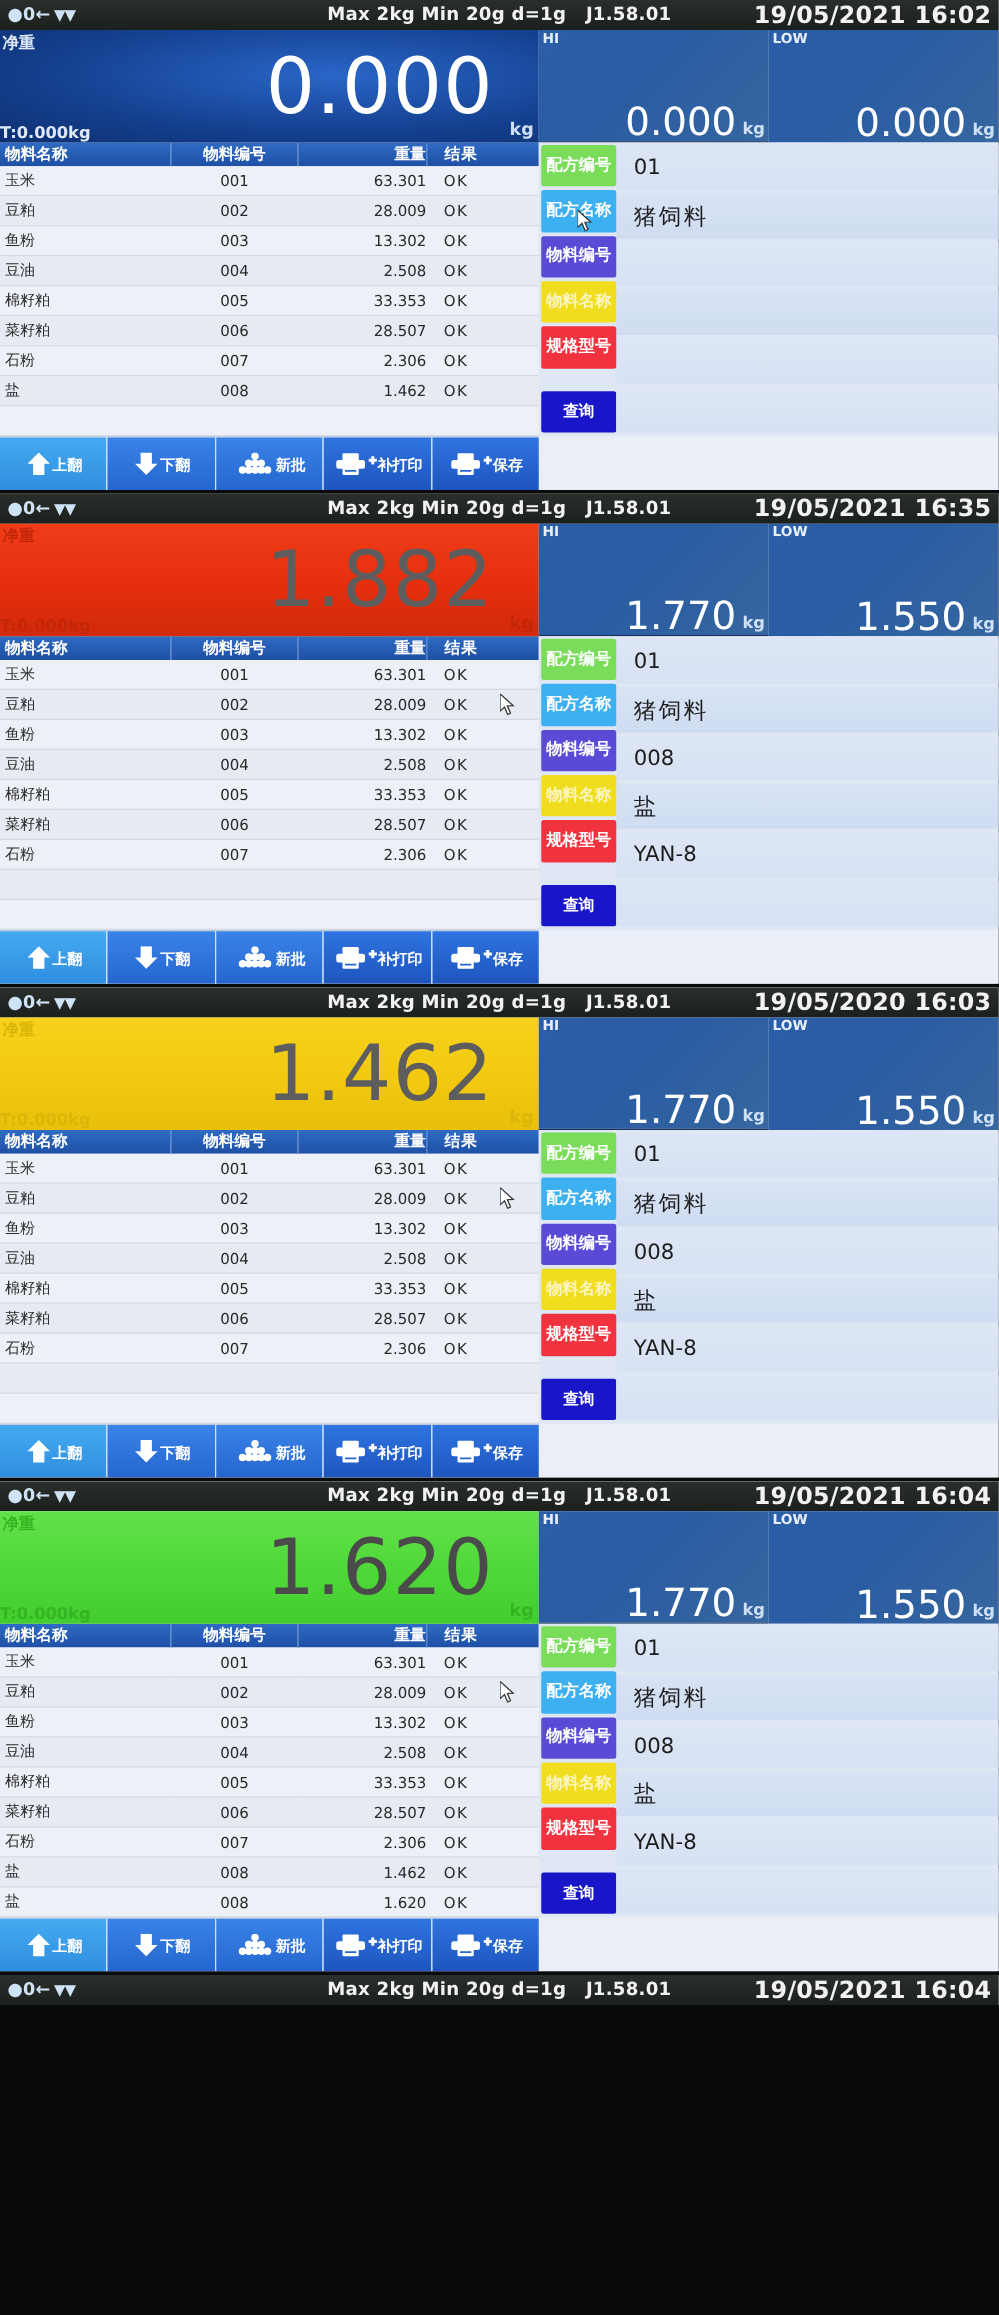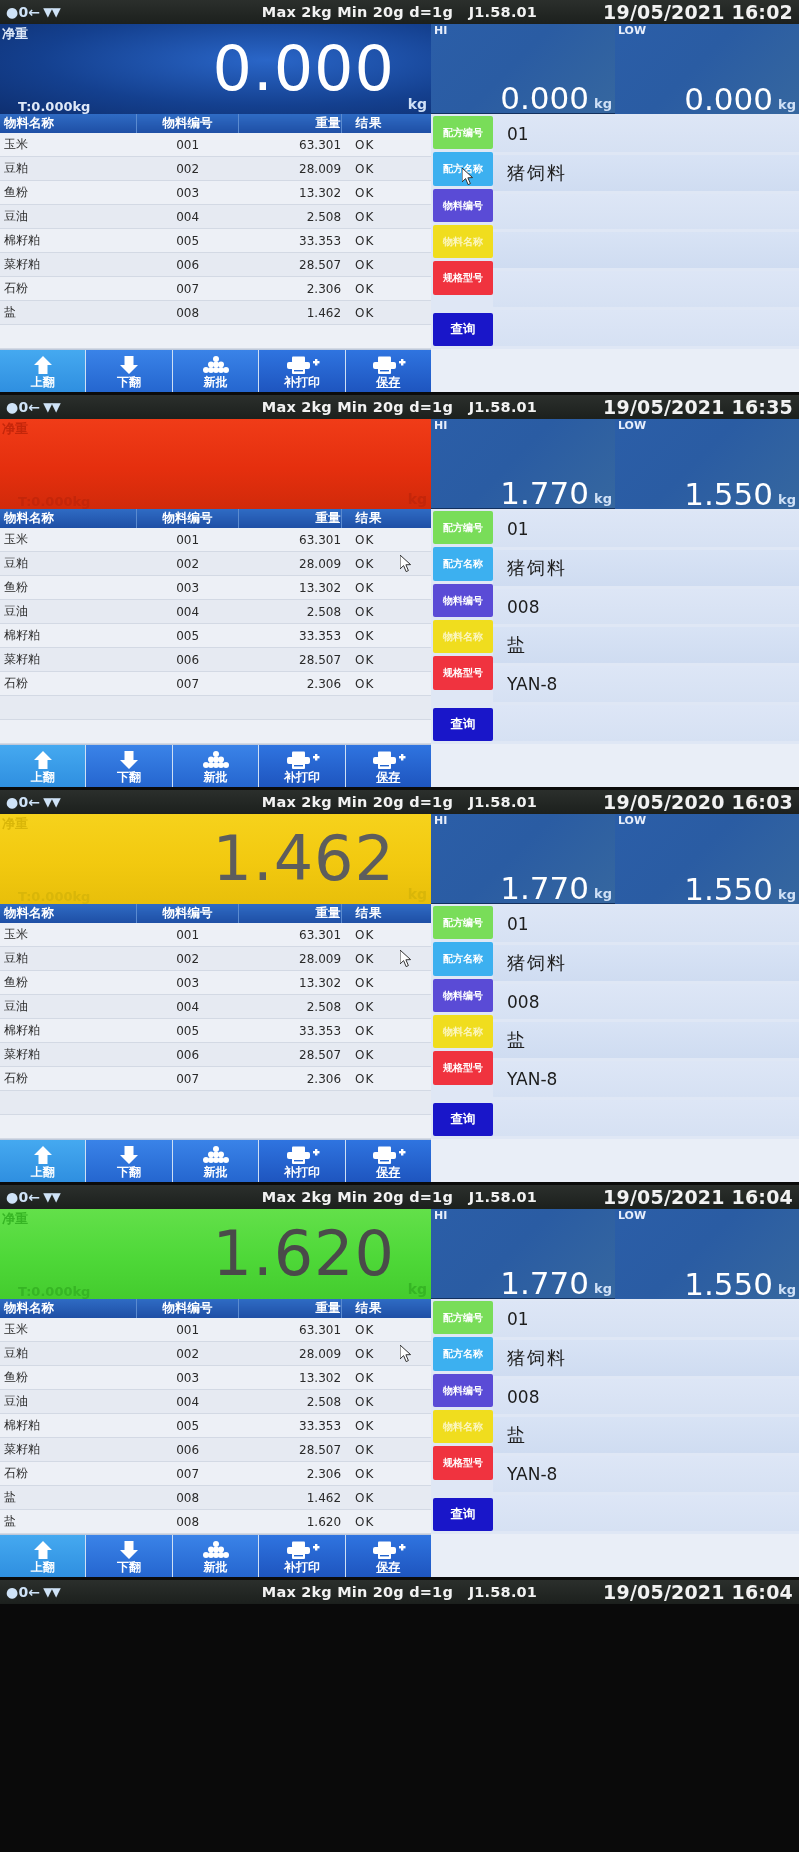--- a/index.html
+++ b/index.html
@@ -53,21 +53,21 @@
   .weightbox.blue{background:radial-gradient(ellipse at 62% 40%,#2a66c8 0%,#14408f 60%,#0e2f70 100%);}
   .weightbox.red{background:linear-gradient(180deg,#f03c18 0%,#e52f0e 55%,#d12a0a 100%);}
   .weightbox.yellow{background:linear-gradient(180deg,#f6d21c 0%,#f2c90f 55%,#e8bf0a 100%);}
   .weightbox.green{background:linear-gradient(180deg,#63e04a 0%,#4ed838 55%,#44cc2e 100%);}
 
   .wb-label{
     position:absolute;left:2px;top:1px;
     font-size:13px;font-weight:bold;
   }
   .wb-tare{
-    position:absolute;left:18px;bottom:0px;
+    position:absolute;left:0px;bottom:0px;
     font-size:13px;font-weight:bold;
   }
   .weightbox.blue .wb-label,.weightbox.blue .wb-tare{color:#dfe9f8;}
   .weightbox.red .wb-label,.weightbox.red .wb-tare{color:#c4260a;}
   .weightbox.yellow .wb-label,.weightbox.yellow .wb-tare{color:#d9b609;}
   .weightbox.green .wb-label,.weightbox.green .wb-tare{color:#36b524;}
 
   .wb-value{
     position:absolute;
     right:36px;top:50%;transform:translateY(-50%);
@@ -137,21 +137,21 @@
   .c-code{width:25%;text-align:center;}
   .c-wt{width:23%;text-align:right;padding-left:10px !important;}
   .c-res{width:19%;text-align:left;padding-left:14px !important;letter-spacing:1px;}
 
   
   .side{flex:1;display:flex;background:#dfe7f5;position:relative;}
   .side-tags{width:62px;display:flex;flex-direction:column;padding:2px 0 0 2px;box-sizing:border-box;}
   .tag{
     flex:1;margin-bottom:3px;
     display:flex;align-items:center;justify-content:center;
-    font-size:10px;font-weight:bold;color:#ffffff;
+    font-size:13px;font-weight:bold;color:#ffffff;
     border-radius:2px;text-align:center;line-height:1.1;
     position:relative;
   }
   .tag.dim{color:rgba(255,255,255,.72);}
   .side-vals{flex:1;display:flex;flex-direction:column;padding:2px 0 0 0;box-sizing:border-box;}
   .val{
     flex:1;margin-bottom:3px;
     display:flex;align-items:center;
     padding-left:14px;
     font-size:17px;color:#1d1d1d;
@@ -168,25 +168,25 @@
     font-size:12.5px;font-weight:bold;border-radius:2px;margin-top:15px;
   }
 
   
   .toolbar{
     display:flex;width:431px;height:42px;
     border-top:1px solid #bfc9da;
   }
   .tbtn{
     flex:1;position:relative;
-    display:flex;flex-direction:column;align-items:center;justify-content:center;
+    display:flex;flex-direction:row;align-items:center;justify-content:center;
     color:#ffffff;border-right:1px solid #cfe0f5;
     box-sizing:border-box;
   }
-  .tbtn:last-child{border-right:none;text-decoration:underline;}
+  .tbtn:last-child{border-right:none;}
   .tbtn.b1{background:linear-gradient(180deg,#45a9f0 0%,#2f8fe0 100%);}
   .tbtn.b2{background:linear-gradient(180deg,#3a83e8 0%,#2566cf 100%);}
   .tbtn.b3{background:linear-gradient(180deg,#2f74e0 0%,#1e55bf 100%);}
   .tbtn .glyph{height:20px;display:flex;align-items:flex-end;justify-content:center;}
   .tbtn .cap{font-size:12px;font-weight:bold;margin-top:1px;line-height:12px;}
 
   svg{display:block;}
 
   
   .cursor{position:absolute;width:14px;height:18px;pointer-events:none;z-index:30;}
@@ -391,20 +391,21 @@
         <div class="icons">
           <span class="ic ic-zero">●0←</span>
           <span class="ic ic-stable">▼▼</span>
         </div>
         <div class="center">Max 2kg  Min 20g  d=1g&nbsp;&nbsp;&nbsp;J1.58.01</div>
         <div class="right">19/05/2021  16:35</div>
       </div>
       <div class="upper">
         <div class="weightbox red">
           <div class="wb-label">净重</div>
+          <div class="wb-value">1.882</div>
           <div class="wb-unit">kg</div>
           <div class="wb-tare">T:0.000kg</div>
         </div>
         <div class="limits">
           <div class="lim">
             <div class="lim-tag">HI</div>
             <div class="lim-val">1.770</div>
             <div class="lim-unit">kg</div>
           </div>
           <div class="lim">

